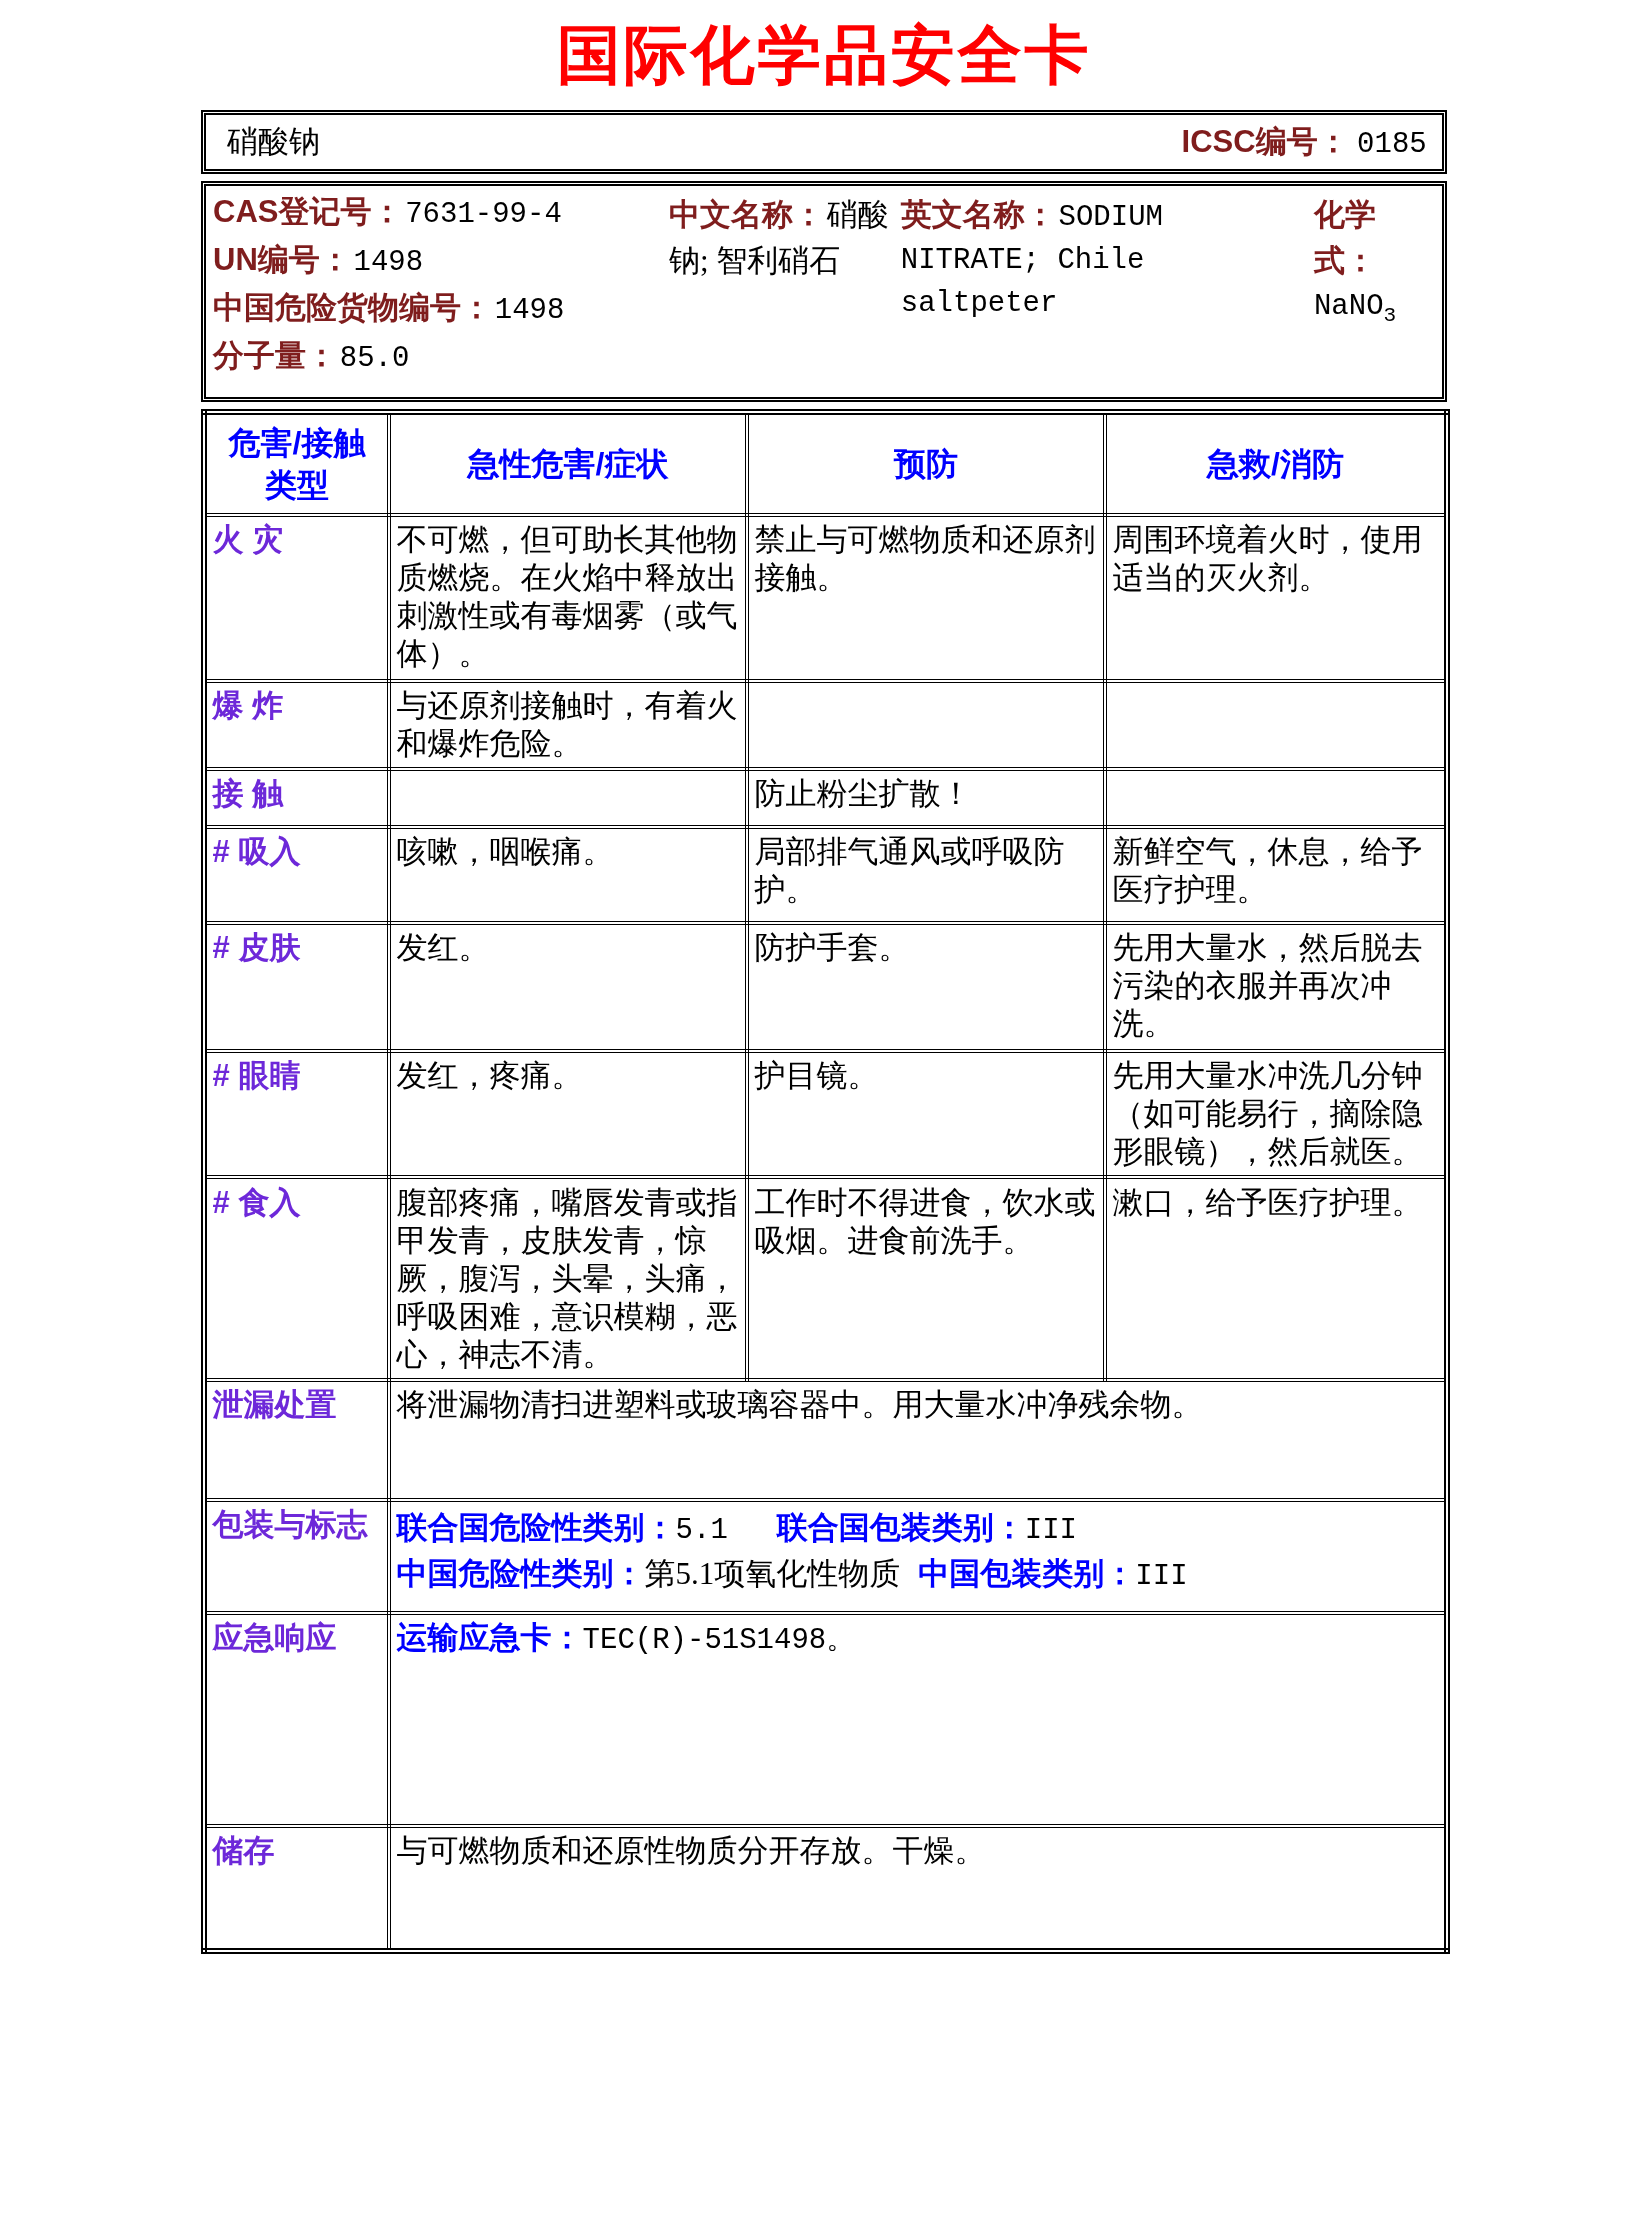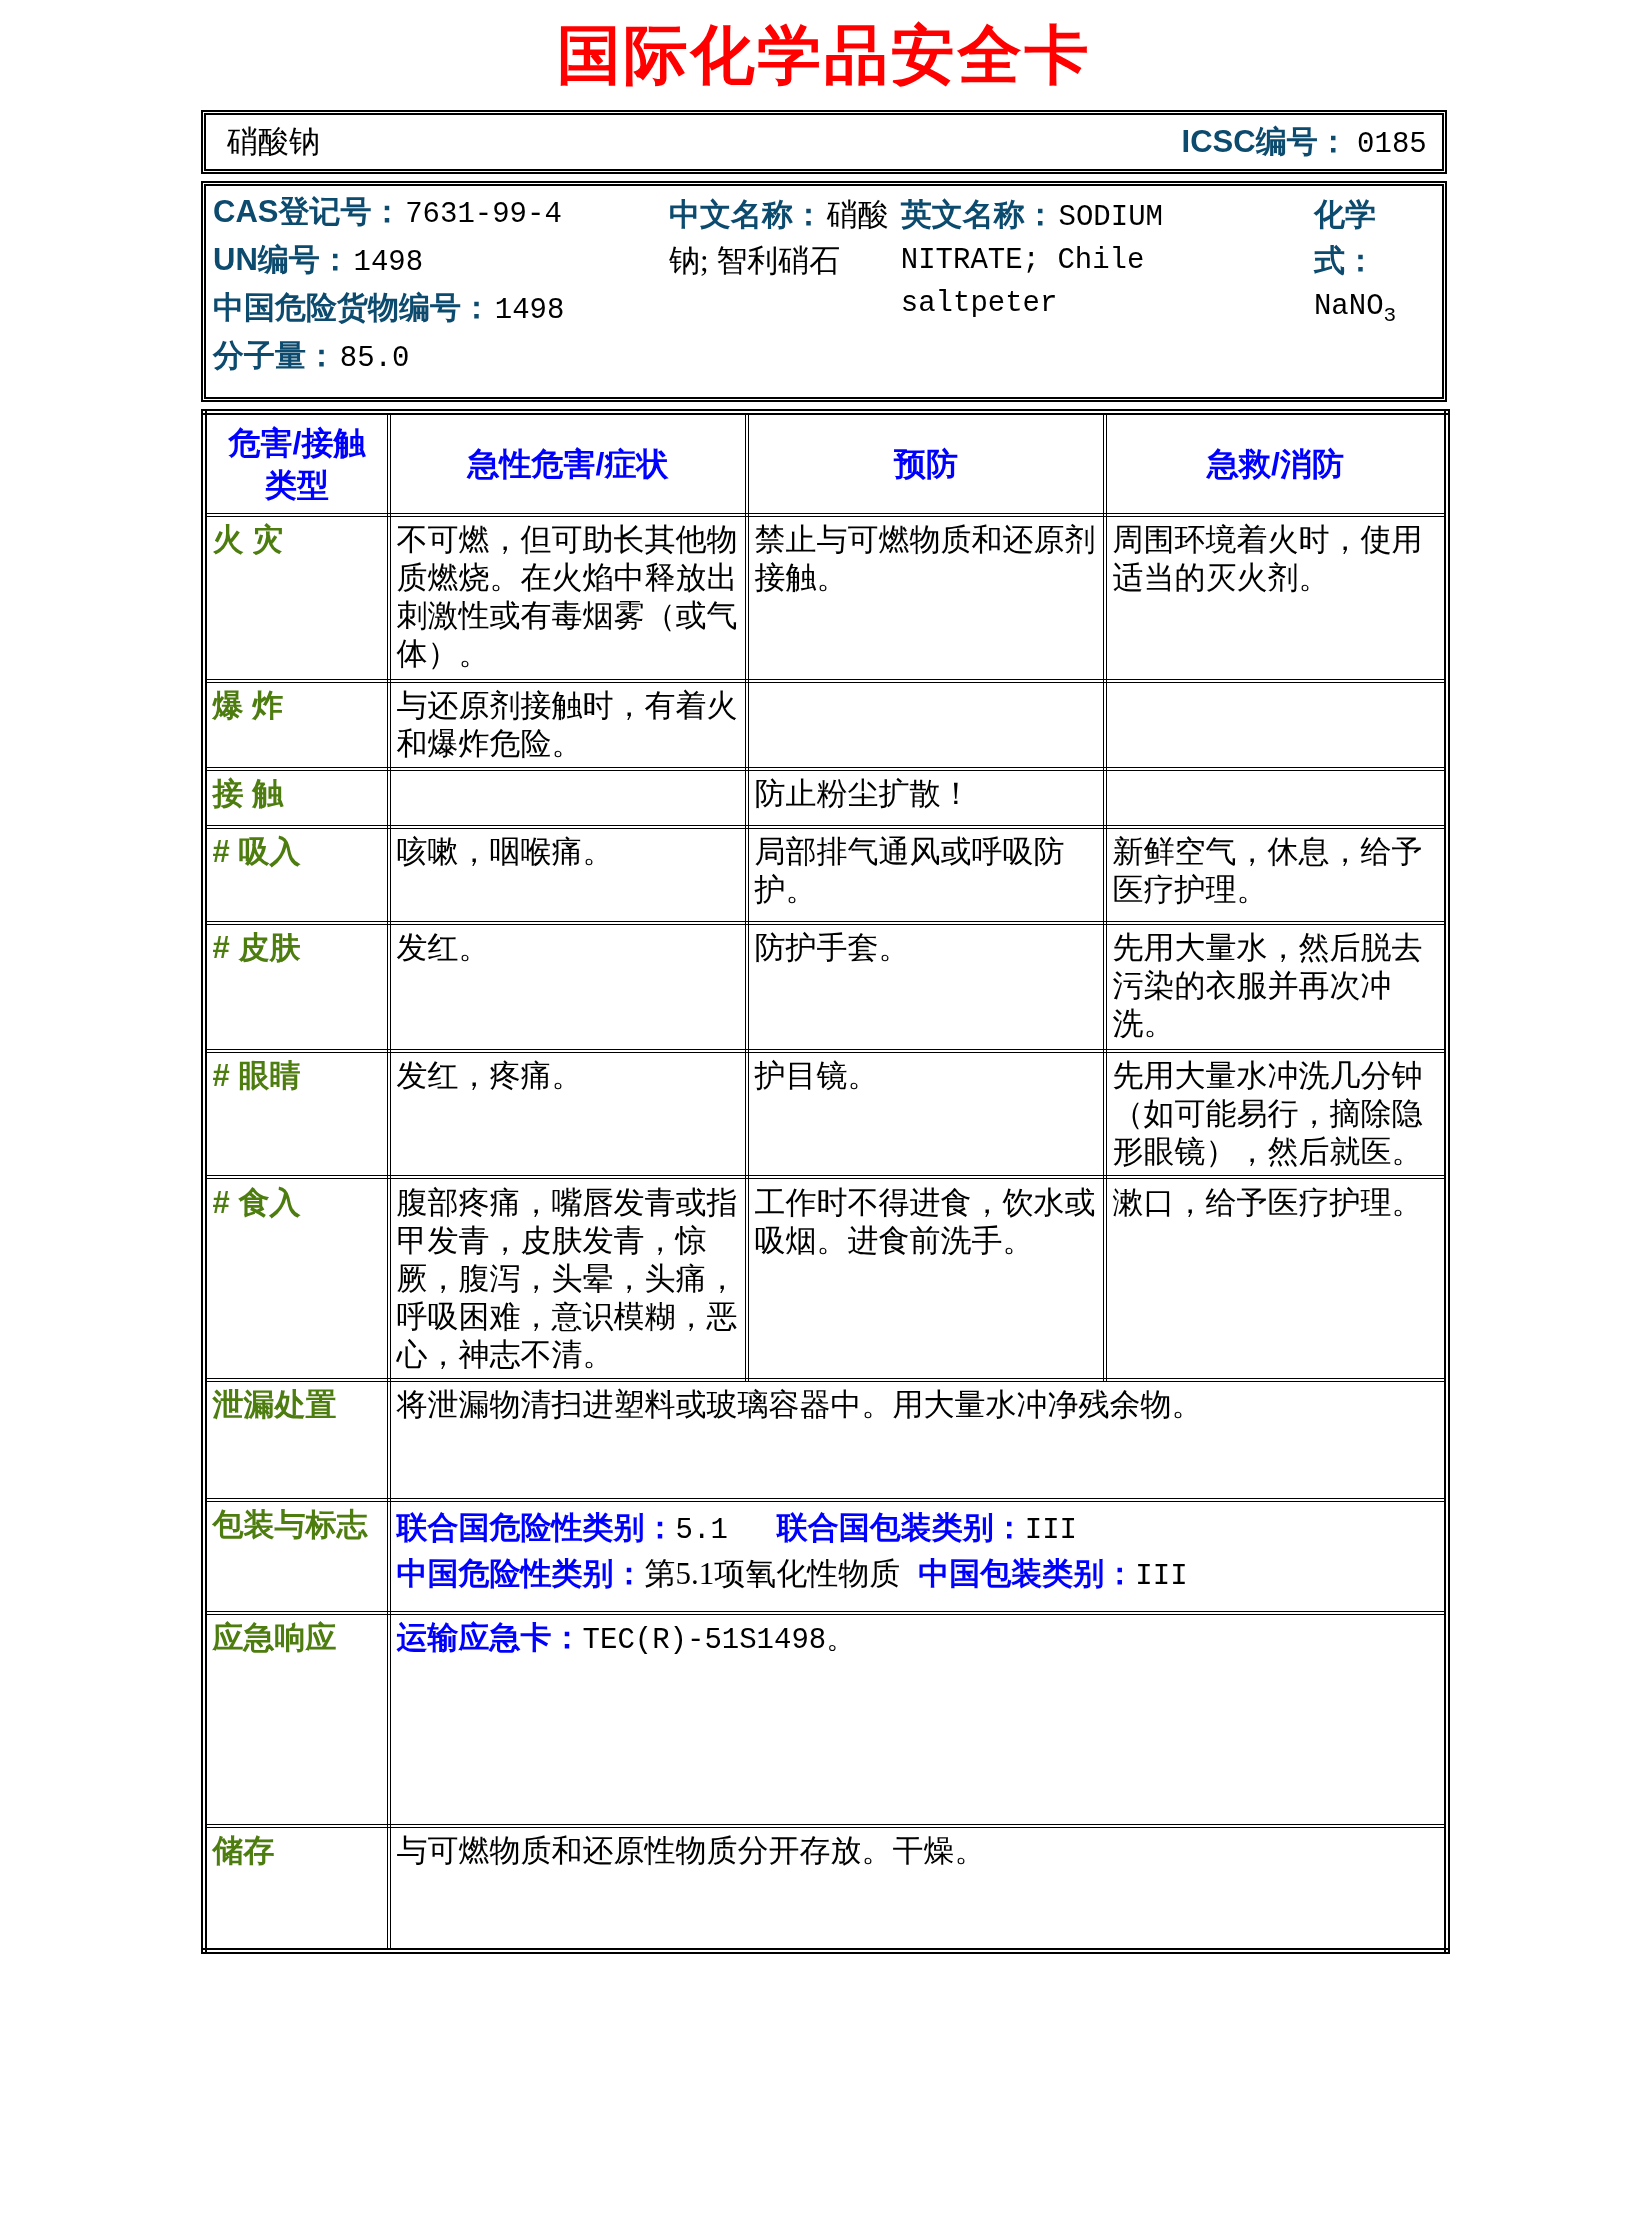--- a/index.html
+++ b/index.html
@@ -14,21 +14,21 @@
   }
   .card{width:1246px;margin:0 auto;box-sizing:border-box;}
   .box{border:5.6px double #000;box-sizing:border-box;background:#fff;}
   .box1{
     margin-top:16.7px;height:64px;display:flex;align-items:center;
     justify-content:space-between;padding:0 15.3px 0 21px;gap:12px;
   }
   .substance{font-size:31px;}
   .icsc{display:flex;align-items:baseline;}
   .blab{
-    color:#0c4a6e;font-weight:bold;
+    color:#7f1d1d;font-weight:bold;
     font-family:"Liberation Sans","DejaVu Sans",sans-serif;
   }
   .box1 .blab{font-size:31px;}
   .icsc-val{font-size:32px;margin-left:8.4px;}
   .box2{margin-top:7px;height:221px;display:flex;padding:5.6px 4.2px 5.6px 7px;}
   .idleft{width:456px;}
   .idleft .idline{line-height:42px;white-space:nowrap;}
   .idline .blab{font-size:31px;}
   .idright{flex:1;display:flex;flex-direction:row;justify-content:space-between;padding:4.2px 0 5.6px 0;}
   .idright .idline{line-height:40px;}
@@ -43,21 +43,21 @@
     border:4.2px double #000;vertical-align:top;text-align:left;
     padding:4.2px 5.6px;font-size:31px;line-height:38px;box-sizing:border-box;
     overflow:hidden;
   }
   table.hz th{
     vertical-align:middle;text-align:center;color:#0000ff;font-weight:bold;
     font-family:"Liberation Sans","DejaVu Sans",sans-serif;
     font-size:32px;line-height:42px;white-space:pre-line;
   }
   td.rowlabel{
-    vertical-align:middle;text-align:center;color:#4d7c0f;font-weight:bold;
+    vertical-align:middle;text-align:center;color:#6d28d9;font-weight:bold;
     font-family:"Liberation Sans","DejaVu Sans",sans-serif;
     font-size:32px;white-space:pre;
   }
   .inlab{
     color:#0000ff;font-weight:bold;font-size:31px;
     font-family:"Liberation Sans","DejaVu Sans",sans-serif;
   }
   .pk-gap1{margin-left:49px;}
   .pk-gap2{margin-left:18px;}
   .pkline{line-height:43px;}

